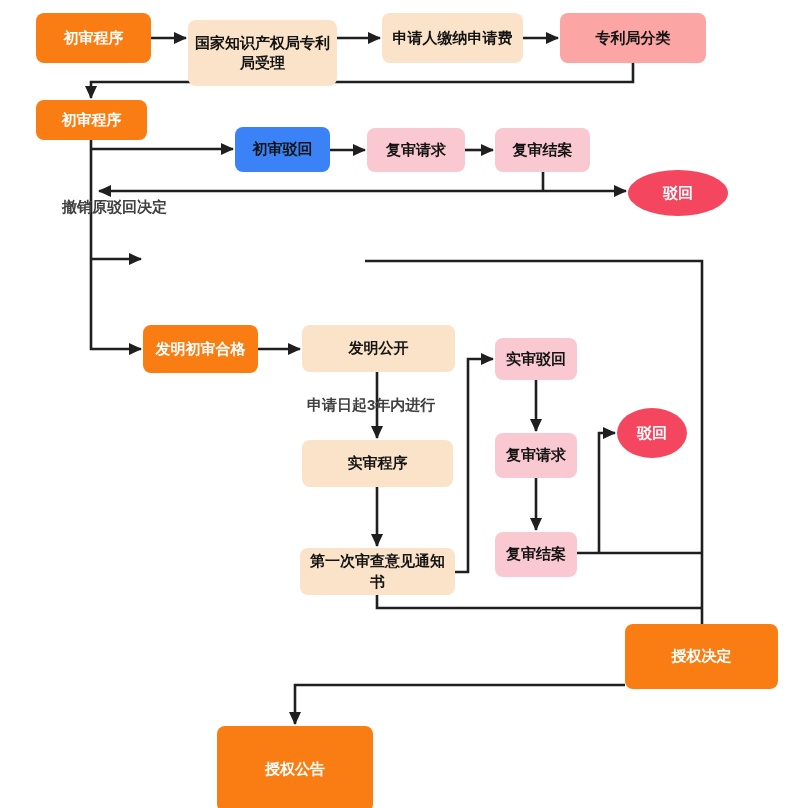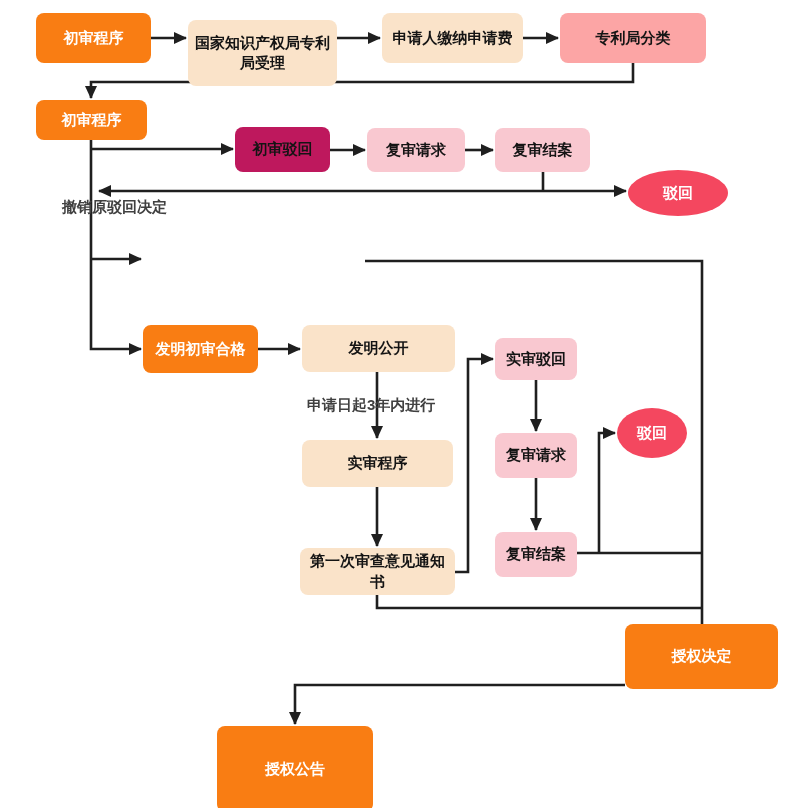--- a/index.html
+++ b/index.html
@@ -86,21 +86,21 @@
     </div>
     <div class="node rect document" style="left: 382px; top: 13px; width: 141px; height: 50px; background: rgb(250, 227, 201);">
       <span>申请人缴纳申请费</span>
     </div>
     <div class="node rect document" style="left: 560px; top: 13px; width: 146px; height: 50px; background: #fca5a5;">
       <span>专利局分类</span>
     </div>
     <div class="node rect process" style="left: 36px; top: 100px; width: 111px; height: 40px; background: rgb(249, 125, 19);">
       <span>初审程序</span>
     </div>
-    <div class="node rect review" style="left: 235px; top: 127px; width: 95px; height: 45px; background: #be185d;">
+    <div class="node rect review" style="left: 235px; top: 127px; width: 95px; height: 45px; background: #3b82f6;">
       <span>初审驳回</span>
     </div>
     <div class="node rect review" style="left: 367px; top: 128px; width: 98px; height: 44px; background: rgb(249, 200, 208);">
       <span>复审请求</span>
     </div>
     <div class="node rect review" style="left: 495px; top: 128px; width: 95px; height: 44px; background: rgb(249, 200, 208);">
       <span>复审结案</span>
     </div>
     <div class="node ellipse terminal" style="left: 628px; top: 170px; width: 100px; height: 46px; background: rgb(244, 71, 95);">
       <span>驳回</span>

